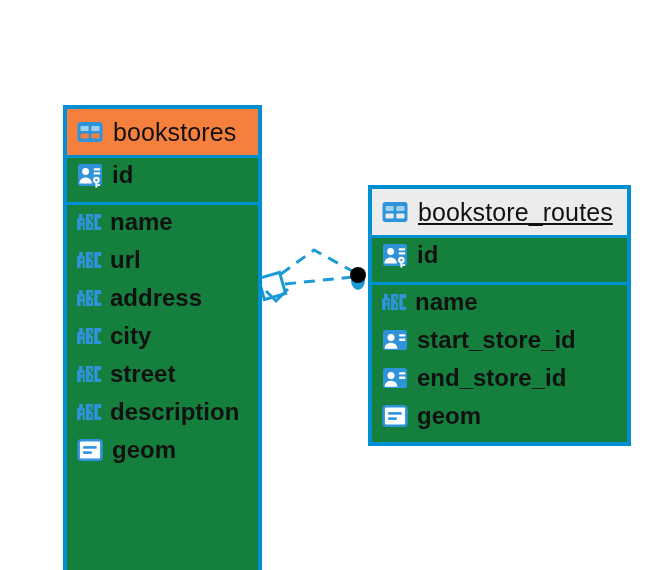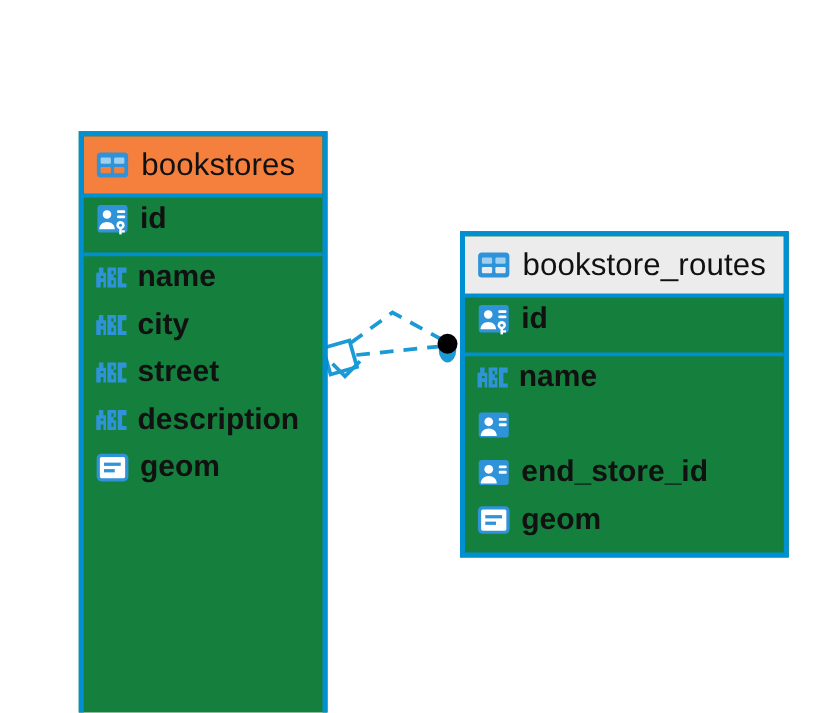--- a/index.html
+++ b/index.html
@@ -28,21 +28,21 @@
     gap:9px;
     box-sizing:border-box;
     padding:4px 10px 4px 9px;
     height:46px;
     font-size:25px;
     color:#111111;
     letter-spacing:.1px;
     white-space:nowrap;
   }
   .entity-header.accent{background:var(--accent);}
-  .entity-header.plain{background:var(--plain);}
+  .entity-header.plain{background:var(--plain);text-decoration:underline;}
 
   .pk-section{
     border-top:3px solid var(--edge);
     border-bottom:3px solid var(--edge);
   }
   .rows{padding:3px 0 4px 0;font-weight:bold;}
 
   .row{
     display:flex;
     align-items:center;
@@ -121,22 +121,38 @@
 
       <div class="row">
         <svg class="ico small" viewBox="0 0 26 18">
           <path d="M1 17V5.2h2.1V1h3.6v4.2h2.1V17H6.7v-4.4H4.6V17z M4.6 9.6h2.1V7.8H4.6z" fill="#2E93D9"></path>
           <path d="M9.9 17V1h7v5.8h-2v2.3h2V17zm3.2-10.6h1.7V3.6h-1.7zm0 8h1.7v-3.2h-1.7z" fill="#2E93D9"></path>
           <path d="M18.2 17V1h7v4.2h-3.5v8.6h3.5V17z" fill="#2E93D9"></path>
         </svg>
         <span class="row-label">name</span>
       </div>
 
-
-
+      <div class="row">
+        <svg class="ico small" viewBox="0 0 26 18">
+          <path d="M1 17V5.2h2.1V1h3.6v4.2h2.1V17H6.7v-4.4H4.6V17z M4.6 9.6h2.1V7.8H4.6z" fill="#2E93D9"></path>
+          <path d="M9.9 17V1h7v5.8h-2v2.3h2V17zm3.2-10.6h1.7V3.6h-1.7zm0 8h1.7v-3.2h-1.7z" fill="#2E93D9"></path>
+          <path d="M18.2 17V1h7v4.2h-3.5v8.6h3.5V17z" fill="#2E93D9"></path>
+        </svg>
+        <span class="row-label">url</span>
+      </div>
+
+
+      <div class="row">
+        <svg class="ico small" viewBox="0 0 26 18">
+          <path d="M1 17V5.2h2.1V1h3.6v4.2h2.1V17H6.7v-4.4H4.6V17z M4.6 9.6h2.1V7.8H4.6z" fill="#2E93D9"></path>
+          <path d="M9.9 17V1h7v5.8h-2v2.3h2V17zm3.2-10.6h1.7V3.6h-1.7zm0 8h1.7v-3.2h-1.7z" fill="#2E93D9"></path>
+          <path d="M18.2 17V1h7v4.2h-3.5v8.6h3.5V17z" fill="#2E93D9"></path>
+        </svg>
+        <span class="row-label">address</span>
+      </div>
 
       <div class="row">
         <svg class="ico small" viewBox="0 0 26 18">
           <path d="M1 17V5.2h2.1V1h3.6v4.2h2.1V17H6.7v-4.4H4.6V17z M4.6 9.6h2.1V7.8H4.6z" fill="#2E93D9"></path>
           <path d="M9.9 17V1h7v5.8h-2v2.3h2V17zm3.2-10.6h1.7V3.6h-1.7zm0 8h1.7v-3.2h-1.7z" fill="#2E93D9"></path>
           <path d="M18.2 17V1h7v4.2h-3.5v8.6h3.5V17z" fill="#2E93D9"></path>
         </svg>
         <span class="row-label">city</span>
       </div>
 
@@ -214,20 +230,21 @@
       </div>
 
       <div class="row">
         <svg class="ico" viewBox="0 0 28 28">
           <rect x="2" y="4" width="24" height="20" rx="2.5" fill="#2E93D9"></rect>
           <circle cx="10" cy="11.4" r="3.5" fill="#ffffff"></circle>
           <path d="M3.6 22.8c0-3.7 2.9-6 6.4-6s6.4 2.3 6.4 6z" fill="#ffffff"></path>
           <rect x="18" y="8.3" width="6.4" height="2.3" rx="1" fill="#ffffff"></rect>
           <rect x="18" y="12.6" width="6.4" height="2.3" rx="1" fill="#ffffff"></rect>
         </svg>
+        <span class="row-label">start_store_id</span>
       </div>
 
       <div class="row">
         <svg class="ico" viewBox="0 0 28 28">
           <rect x="2" y="4" width="24" height="20" rx="2.5" fill="#2E93D9"></rect>
           <circle cx="10" cy="11.4" r="3.5" fill="#ffffff"></circle>
           <path d="M3.6 22.8c0-3.7 2.9-6 6.4-6s6.4 2.3 6.4 6z" fill="#ffffff"></path>
           <rect x="18" y="8.3" width="6.4" height="2.3" rx="1" fill="#ffffff"></rect>
           <rect x="18" y="12.6" width="6.4" height="2.3" rx="1" fill="#ffffff"></rect>
         </svg>

